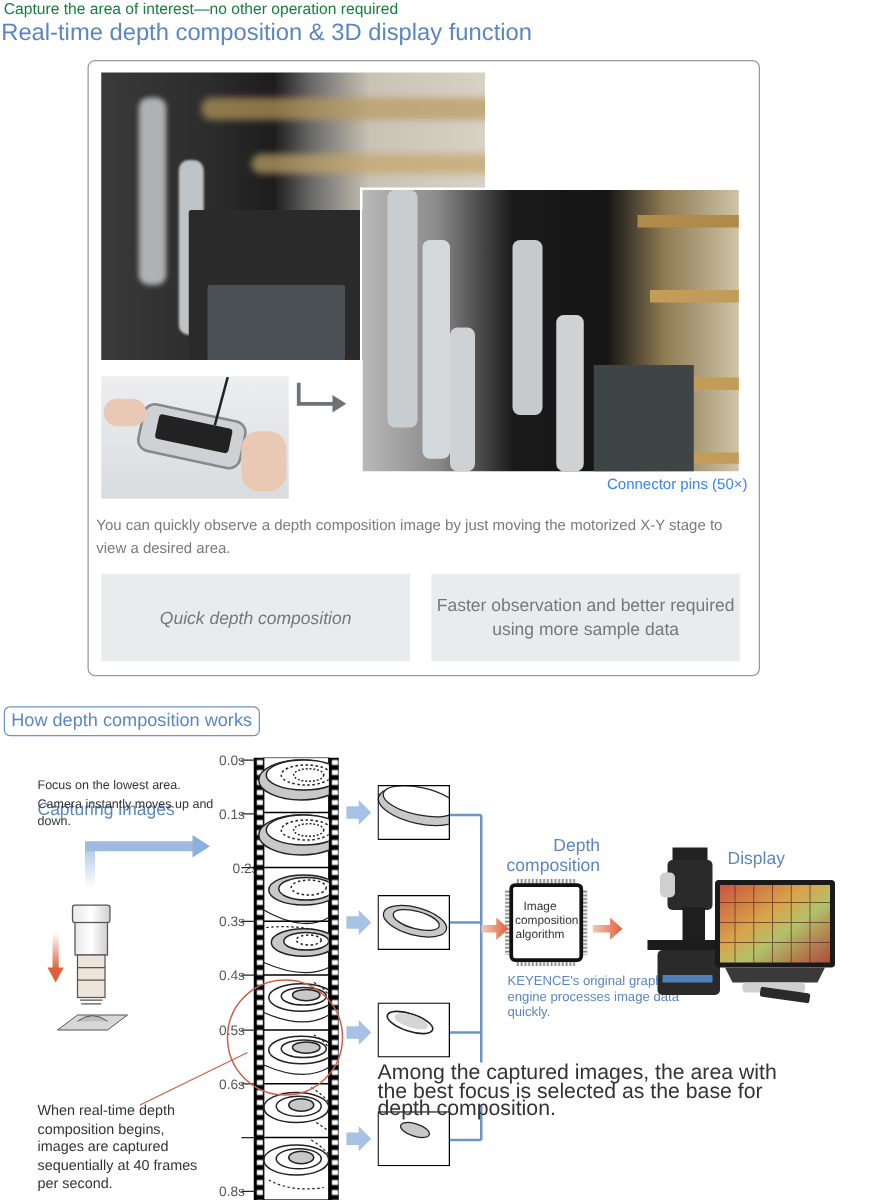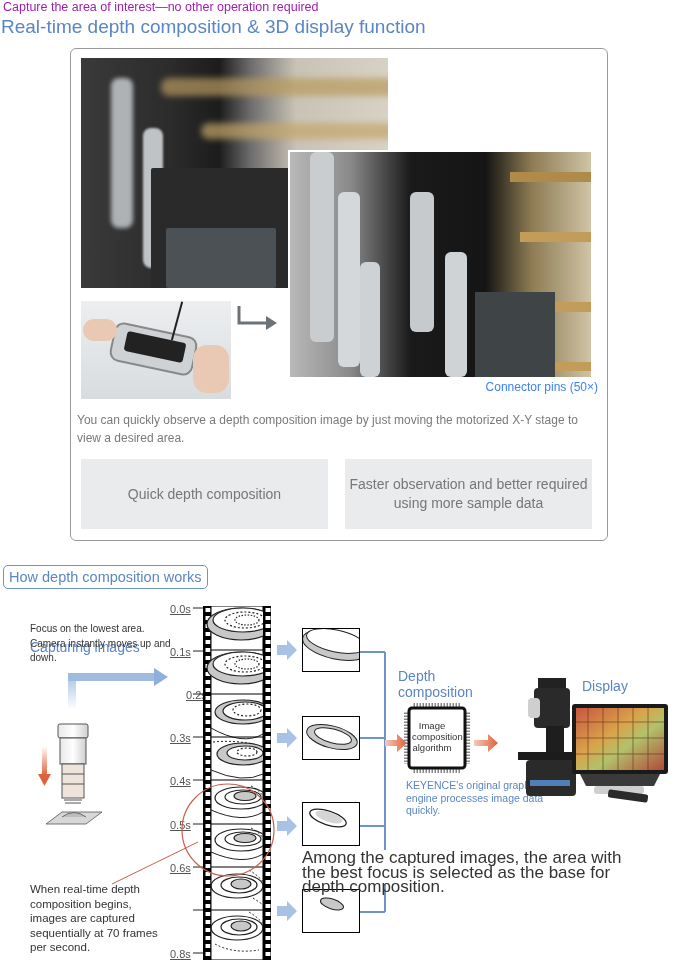--- a/index.html
+++ b/index.html
@@ -1,21 +1,21 @@
 <!DOCTYPE html>
 <html><head>
 <meta charset="utf-8">
 <style>
   * { box-sizing: border-box; margin: 0; padding: 0; }
   html, body { width: 700px; height: 960px; background: #ffffff; overflow: hidden; }
   body { font-family: "Liberation Sans", sans-serif; position: relative; color: #333; }
 
   .abs { position: absolute; }
 
-  .subtitle { left: 3px; top: 0px; font-size: 12.5px; color: #a21caf; white-space: nowrap; }
+  .subtitle { left: 3px; top: 0px; font-size: 12.5px; color: #15803d; white-space: nowrap; }
   .title { left: 1px; top: 16px; font-size: 19px; color: #5a86c3; white-space: nowrap; }
 
   .main-box { left: 70px; top: 48px; width: 538px; height: 493px; border: 1px solid #9a9a9a; border-radius: 6px; background: #fff; }
 
   
   .photo-blur { left: 81px; top: 58px; width: 307px; height: 230px; overflow: hidden;
     background: linear-gradient(90deg, #3a3a3a 0%, #2b2b2b 30%, #1c1c1c 45%, #6b6b6b 55%, #c9c3b5 70%, #d8d2c4 100%); }
   .photo-blur .pin { position: absolute; border-radius: 8px; }
   .photo-sharp { left: 288px; top: 150px; width: 303px; height: 227px; overflow: hidden; border-left: 2px solid #fff; border-top: 2px solid #fff;
     background: linear-gradient(90deg, #b9b9b9 0%, #8a8a8a 20%, #1a1a1a 40%, #151515 65%, #8c7a52 80%, #cfc4a6 100%); }
@@ -25,33 +25,33 @@
   .ctrl-keys { position: absolute; left: 44px; top: 36px; width: 60px; height: 20px; background: #222; border-radius: 3px; transform: rotate(12deg); }
   .hand { position: absolute; background: #e9c9b4; border-radius: 14px; }
 
   .step-arrow { left: 236px; top: 306px; width: 42px; height: 26px; }
 
   .caption { right: 102px; top: 380px; font-size: 12px; color: #3b82f6; white-space: nowrap; }
 
   .desc { left: 77px; top: 411px; width: 528px; font-size: 12px; line-height: 18px; color: #7a7a7a; }
 
   .feature { top: 459px; width: 247px; height: 70px; background: #e9ebed; display: flex; align-items: center; justify-content: center; text-align: center; font-size: 14px; line-height: 19px; color: #777; }
-  .feature.f1 { left: 81px; }
+  .feature.f1 { left: 81px; font-style: italic; }
   .feature.f2 { left: 345px; }
 
   .how-label { left: 3px; top: 565px; height: 24px; padding: 0 5px; border: 1px solid #6d94c8; border-radius: 5px; font-size: 14.5px; line-height: 22px; color: #5a86c3; white-space: nowrap; }
 
   .cap-title { left: 30px; top: 603px; font-size: 14px; color: #5a86c3; white-space: nowrap; margin-top: 36px; }
   .cap-text { left: 30px; top: 622px; font-size: 10px; line-height: 14.5px; color: #333; width: 145px; }
 
   .begin-text { left: 30px; top 882px; font-size: 11.5px; line-height: 14.5px; color: #333; width: 135px; }
 
-  .time-label { left: 170px; font-size: 11px; color: #555; width: 26px; text-align: left; text-decoration: underline; }
-
-  .depth-title { left: 398px; top: 668px; font-size: 14px; line-height: 16px; color: #5a86c3; text-align: left; width: 82px; }
+  .time-label { left: 170px; font-size: 11px; color: #555; width: 26px; text-align: right; }
+
+  .depth-title { left: 398px; top: 668px; font-size: 14px; line-height: 16px; color: #5a86c3; text-align: right; width: 82px; }
   .chip-label { font-size: 9.5px; line-height: 11px; color: #333; text-align: center; }
   .keyence-text { left: 406px; top: 779px; font-size: 10.5px; line-height: 12.5px; color: #5a86c3; width: 170px; }
   .display-title { left: 582px; top: 678px; font-size: 14px; color: #5a86c3; white-space: nowrap; }
   .among-text { left: 302px; top: 851px; font-size: 17px; line-height: 14.5px; color: #333; width: 320px; }
 </style>
 </head>
 <body>
 
 <div class="abs subtitle">Capture the area of interest—no other operation required</div>
 <div class="abs title">Real-time depth composition &amp; 3D display function</div>
@@ -141,21 +141,21 @@
   <line x1="26" y1="62" x2="48" y2="62" stroke="#555"></line>
   <path d="M28 78 H46 M29 81 H45" stroke="#555"></path>
   <rect x="6" y="24" width="5" height="30" fill="url(#gOrange)"></rect>
   <polygon points="2,52 15,52 8.5,64" fill="#e0603a"></polygon>
 </svg>
 <svg class="abs" style="left:44px;top:808px;width:60px;height:20px;" viewBox="0 0 60 20">
   <polygon points="2,16 18,4 58,4 42,16" fill="#d7d7d7" stroke="#555" stroke-width="0.8"></polygon>
   <path d="M18 9 Q30 0 42 9" fill="#bdbdbd" stroke="#555" stroke-width="0.8"></path>
 </svg>
 
-<div class="abs begin-text" style="top:882px;">When real-time depth composition begins, images are captured sequentially at 70 frames per second.</div>
+<div class="abs begin-text" style="top:882px;">When real-time depth composition begins, images are captured sequentially at 40 frames per second.</div>
 <svg class="abs" style="left:100px;top:840px;width:100px;height:48px;" viewBox="0 0 100 48">
   <line x1="12" y1="44" x2="98" y2="2" stroke="#c9604a" stroke-width="1"></line>
 </svg>
 
 <div class="abs time-label" style="top:603px;">0.0s</div>
 <div class="abs time-label" style="top:646px;">0.1s</div>
 <div class="abs time-label" style="top:689px;padding-left:16px;">0.2s</div>
 <div class="abs time-label" style="top:732px;">0.3s</div>
 <div class="abs time-label" style="top:775px;">0.4s</div>
 <div class="abs time-label" style="top:819px;">0.5s</div>

